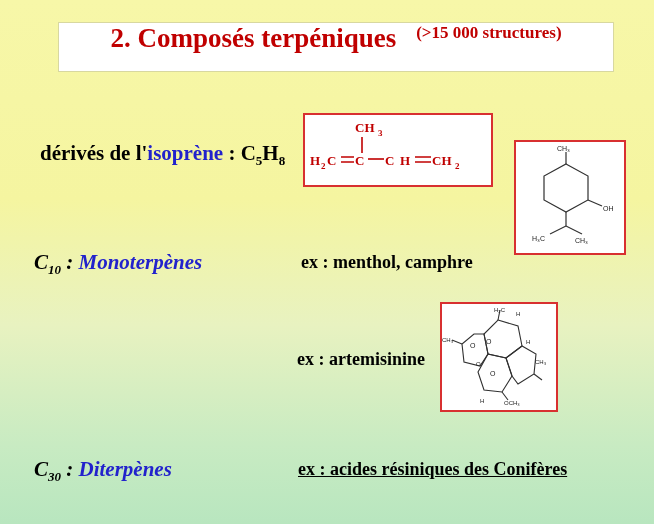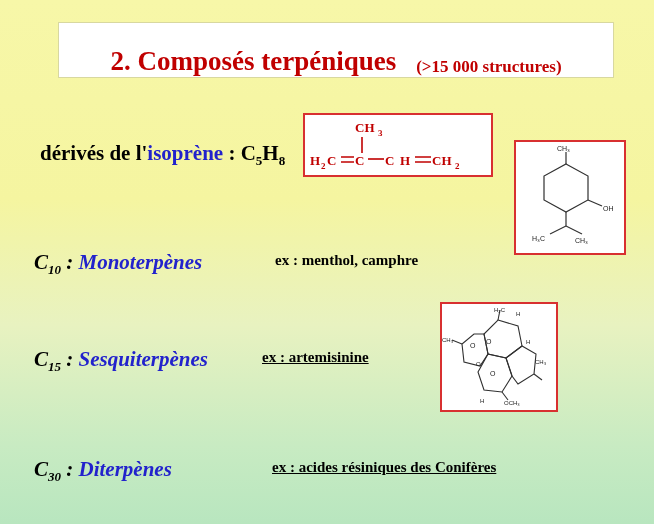--- a/index.html
+++ b/index.html
@@ -18,25 +18,25 @@
     height: 524px;
     background: linear-gradient(to bottom, #f7f7a8 0%, #f5f5a0 38%, #e8f2c0 62%, #c8ebc2 85%, #b8e6bf 100%);
     box-sizing: border-box;
   }
   
   #title-box {
     position: absolute;
     left: 58px;
     top: 22px;
     width: 556px;
-    height: 56px;
+    height: 50px;
     background: #ffffff;
     border: 1px solid #d8d8a0;
     display: flex;
-    align-items: flex-end;
+    align-items: flex-start;
     justify-content: center;
     box-sizing: border-box;
   }
   #title-text {
     color: #c00000;
     font-weight: bold;
     font-size: 27px;
     white-space: nowrap;
     letter-spacing: 0px;
   }
@@ -58,21 +58,21 @@
     white-space: nowrap;
   }
   .blue { color: #2222cc; }
   .sub { font-size: 13px; vertical-align: sub; }
   
   #isoprene-box {
     position: absolute;
     left: 303px;
     top: 113px;
     width: 190px;
-    height: 64px;
+    height: 74px;
     background: #ffffff;
     border: 2px solid #d83030;
     box-sizing: border-box;
     text-align: center;
   }
   #isoprene-svg { display: block; }
   
   #menthol-box {
     position: absolute;
     left: 514px;
@@ -107,29 +107,30 @@
   .row-label {
     position: absolute;
     font-size: 21px;
     font-weight: bold;
     color: #000000;
     white-space: nowrap;
     font-style: italic;
   }
   .row-example {
     position: absolute;
-    font-size: 15px;
-    font-weight: bold;
-    color: #000000;
-    white-space: nowrap;
+    font-size: 18px;
+    font-weight: bold;
+    color: #000000;
+    white-space: nowrap;
+    margin-left: 26px;
   }
   #row1-label { left: 34px; top: 250px; }
   #row1-example { left: 275px; top: 252px; }
   #row2-label { left: 34px; top: 347px; }
-  #row2-example { left: 262px; top: 349px; text-decoration: underline; }
+  #row2-example { left: 271px; top: 349px; }
   #row3-label { left: 34px; top: 457px; }
   #row3-example { left: 272px; top: 459px; text-decoration: underline; }
 </style>
 </head>
 <body>
 
 <div id="slide">
 
   <div id="title-box">
     <span id="title-text">2. Composés terpéniques</span>
@@ -220,23 +221,20 @@
       <text x="38" y="99" font-family="'Liberation Sans', sans-serif" font-size="6" fill="#202020">H</text>
       <text x="62" y="101" font-family="'Liberation Sans', sans-serif" font-size="6" fill="#202020">OCH₃</text>
     </svg>
   </div>
 
   <div class="row-label" id="row1-label">
     <span>C</span><span class="sub">10</span><span> : </span><span class="blue">Monoterpènes</span>
   </div>
   <div class="row-example" id="row1-example">ex : menthol, camphre</div>
 
-  <div class="row-label" id="row2-label">
-    <span>C</span><span class="sub">15</span><span> : </span><span class="blue">Sesquiterpènes</span>
-  </div>
   <div class="row-example" id="row2-example">ex : artemisinine</div>
 
   <div class="row-label" id="row3-label">
     <span>C</span><span class="sub">30</span><span> : </span><span class="blue">Diterpènes</span>
   </div>
   <div class="row-example" id="row3-example">ex : acides résiniques des Conifères</div>
 
 </div>
 
 </body></html>

